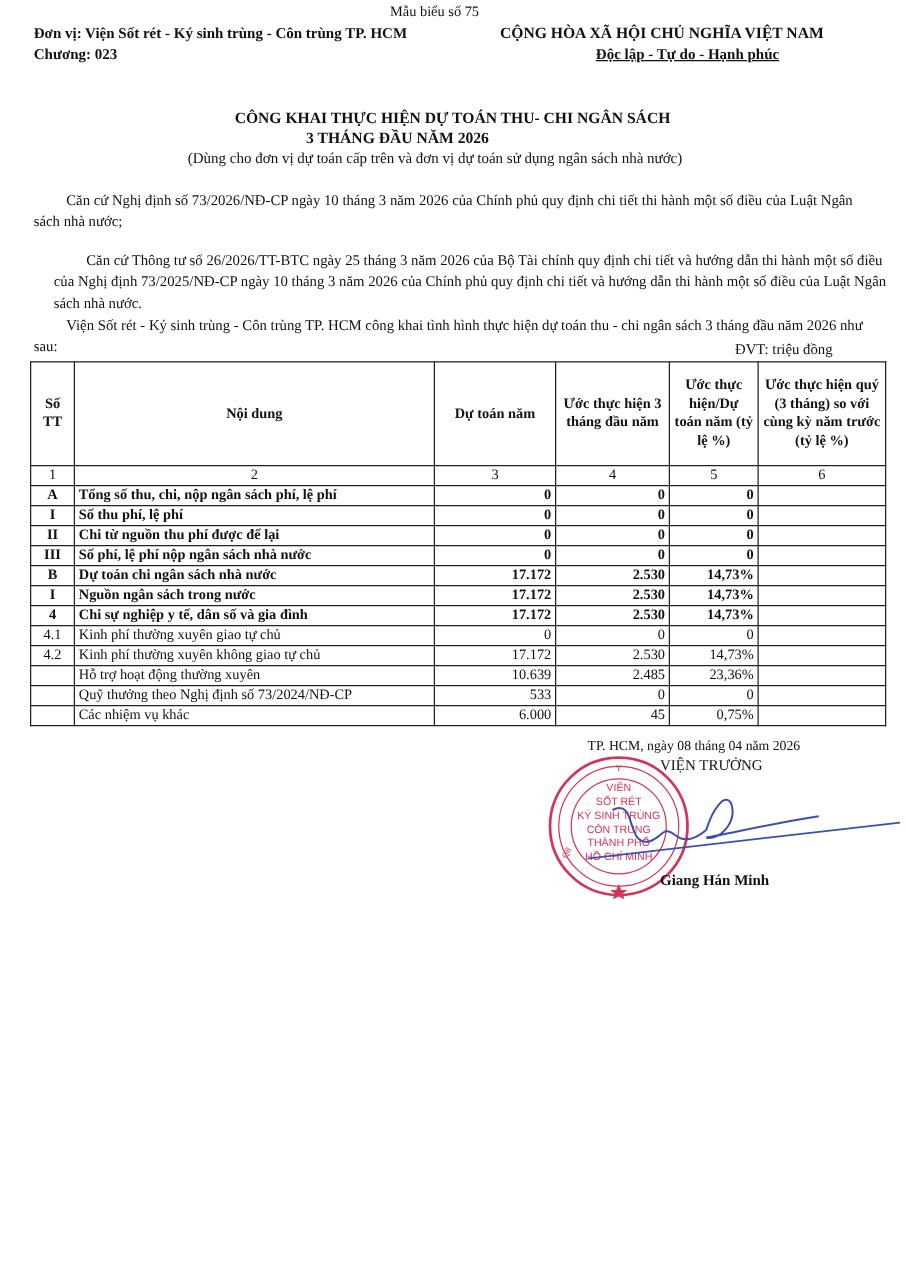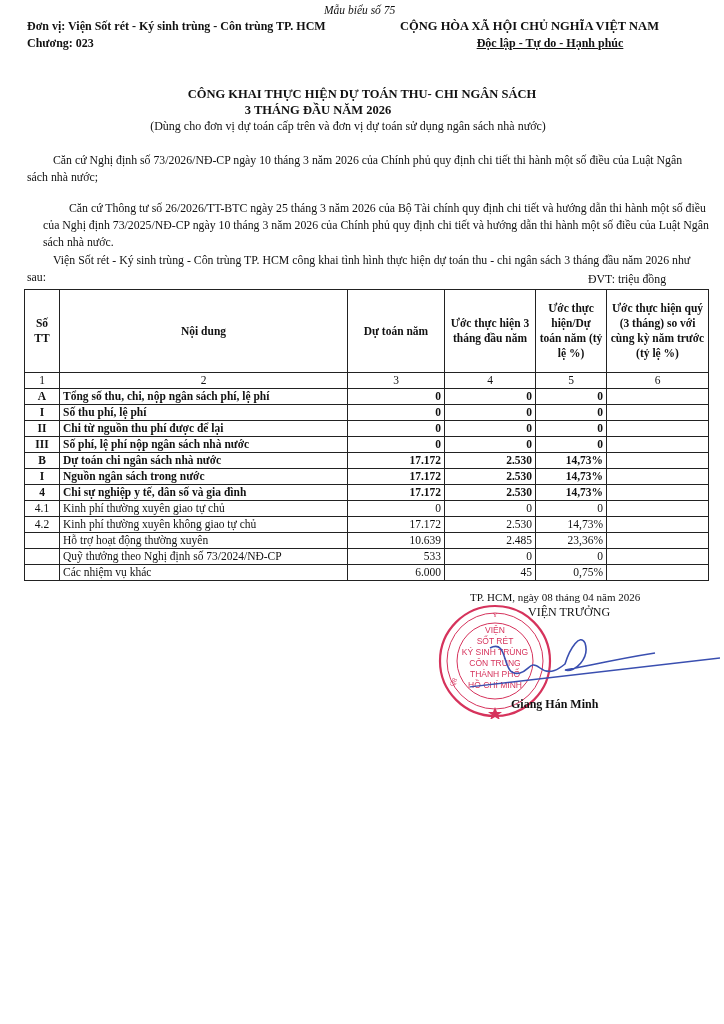--- a/index.html
+++ b/index.html
@@ -1,19 +1,19 @@
 <!DOCTYPE html>
 <html><head>
 <meta charset="utf-8">
 <style>
   html, body { margin:0; padding:0; background:#ffffff; }
   body { width:724px; height:1024px; position:relative; overflow:hidden;
          font-family:"Liberation Serif", serif; color:#111; }
   .abs { position:absolute; }
-  .form-no { left:324px; top:4px; font-size:11.5px; font-style:italic; }
+  .form-no { left:312px; top:4px; font-size:11.5px; }
   .unit { left:27px; top:19px; font-size:12px; font-weight:bold; }
   .chapter { left:27px; top:36px; font-size:12px; font-weight:bold; }
   .nation { left:400px; top:19px; width:300px; text-align:left; font-size:12.5px; font-weight:bold; }
   .motto { left:400px; top:36px; width:300px; text-align:center; font-size:12px; font-weight:bold; }
   .motto span { text-decoration:underline; }
   .title1 { left:0; width:724px; top:87px; text-align:center; font-size:12.5px; font-weight:bold; }
   .title2 { left:0; width:636px; top:103px; text-align:center; font-size:12.5px; font-weight:bold; }
   .subtitle { left:0; width:696px; top:119px; text-align:center; font-size:12px; }
   .para { left:27px; width:675px; font-size:11.8px; line-height:17px; text-indent:26px; }
   .p1 { top:152px; } .p2 { top:200px;margin-left:16px; } .p3 { top:252px; }
@@ -24,21 +24,21 @@
   .c1 { width:28px; text-align:center; }
   .c2 { width:281px; text-align:left; }
   .c3 { width:90px; text-align:right; }
   .c4 { width:84px; text-align:right; }
   .c5 { width:64px; text-align:right; }
   .c6 { width:95px; text-align:center; }
   tr.num td { text-align:center; }
   tr.bold td { font-weight:bold; }
   .sign-date { left:470px; top:591px; font-size:11px; }
   .sign-role { left:528px; top:605px; font-size:12px; font-weight:normal; }
-  .sign-name { left:511px; top:697px; font-size:12px; font-weight:bold; }
+  .sign-name { left:528px; top:697px; font-size:12px; font-weight:bold; }
   .stamp { left:437px; top:603px; width:116px; height:116px; }
   .stamp-text { position:absolute; left:0; width:116px; text-align:center; color:#d6335c;
                 font-family:"Liberation Sans", sans-serif; font-size:8.5px; line-height:11px; top:22px; }
 </style>
 </head>
 <body>
 
 <div class="abs form-no">Mẫu biểu số 75</div>
 <div class="abs unit">Đơn vị: Viện Sốt rét - Ký sinh trùng - Côn trùng TP. HCM</div>
 <div class="abs chapter">Chương: 023</div>

